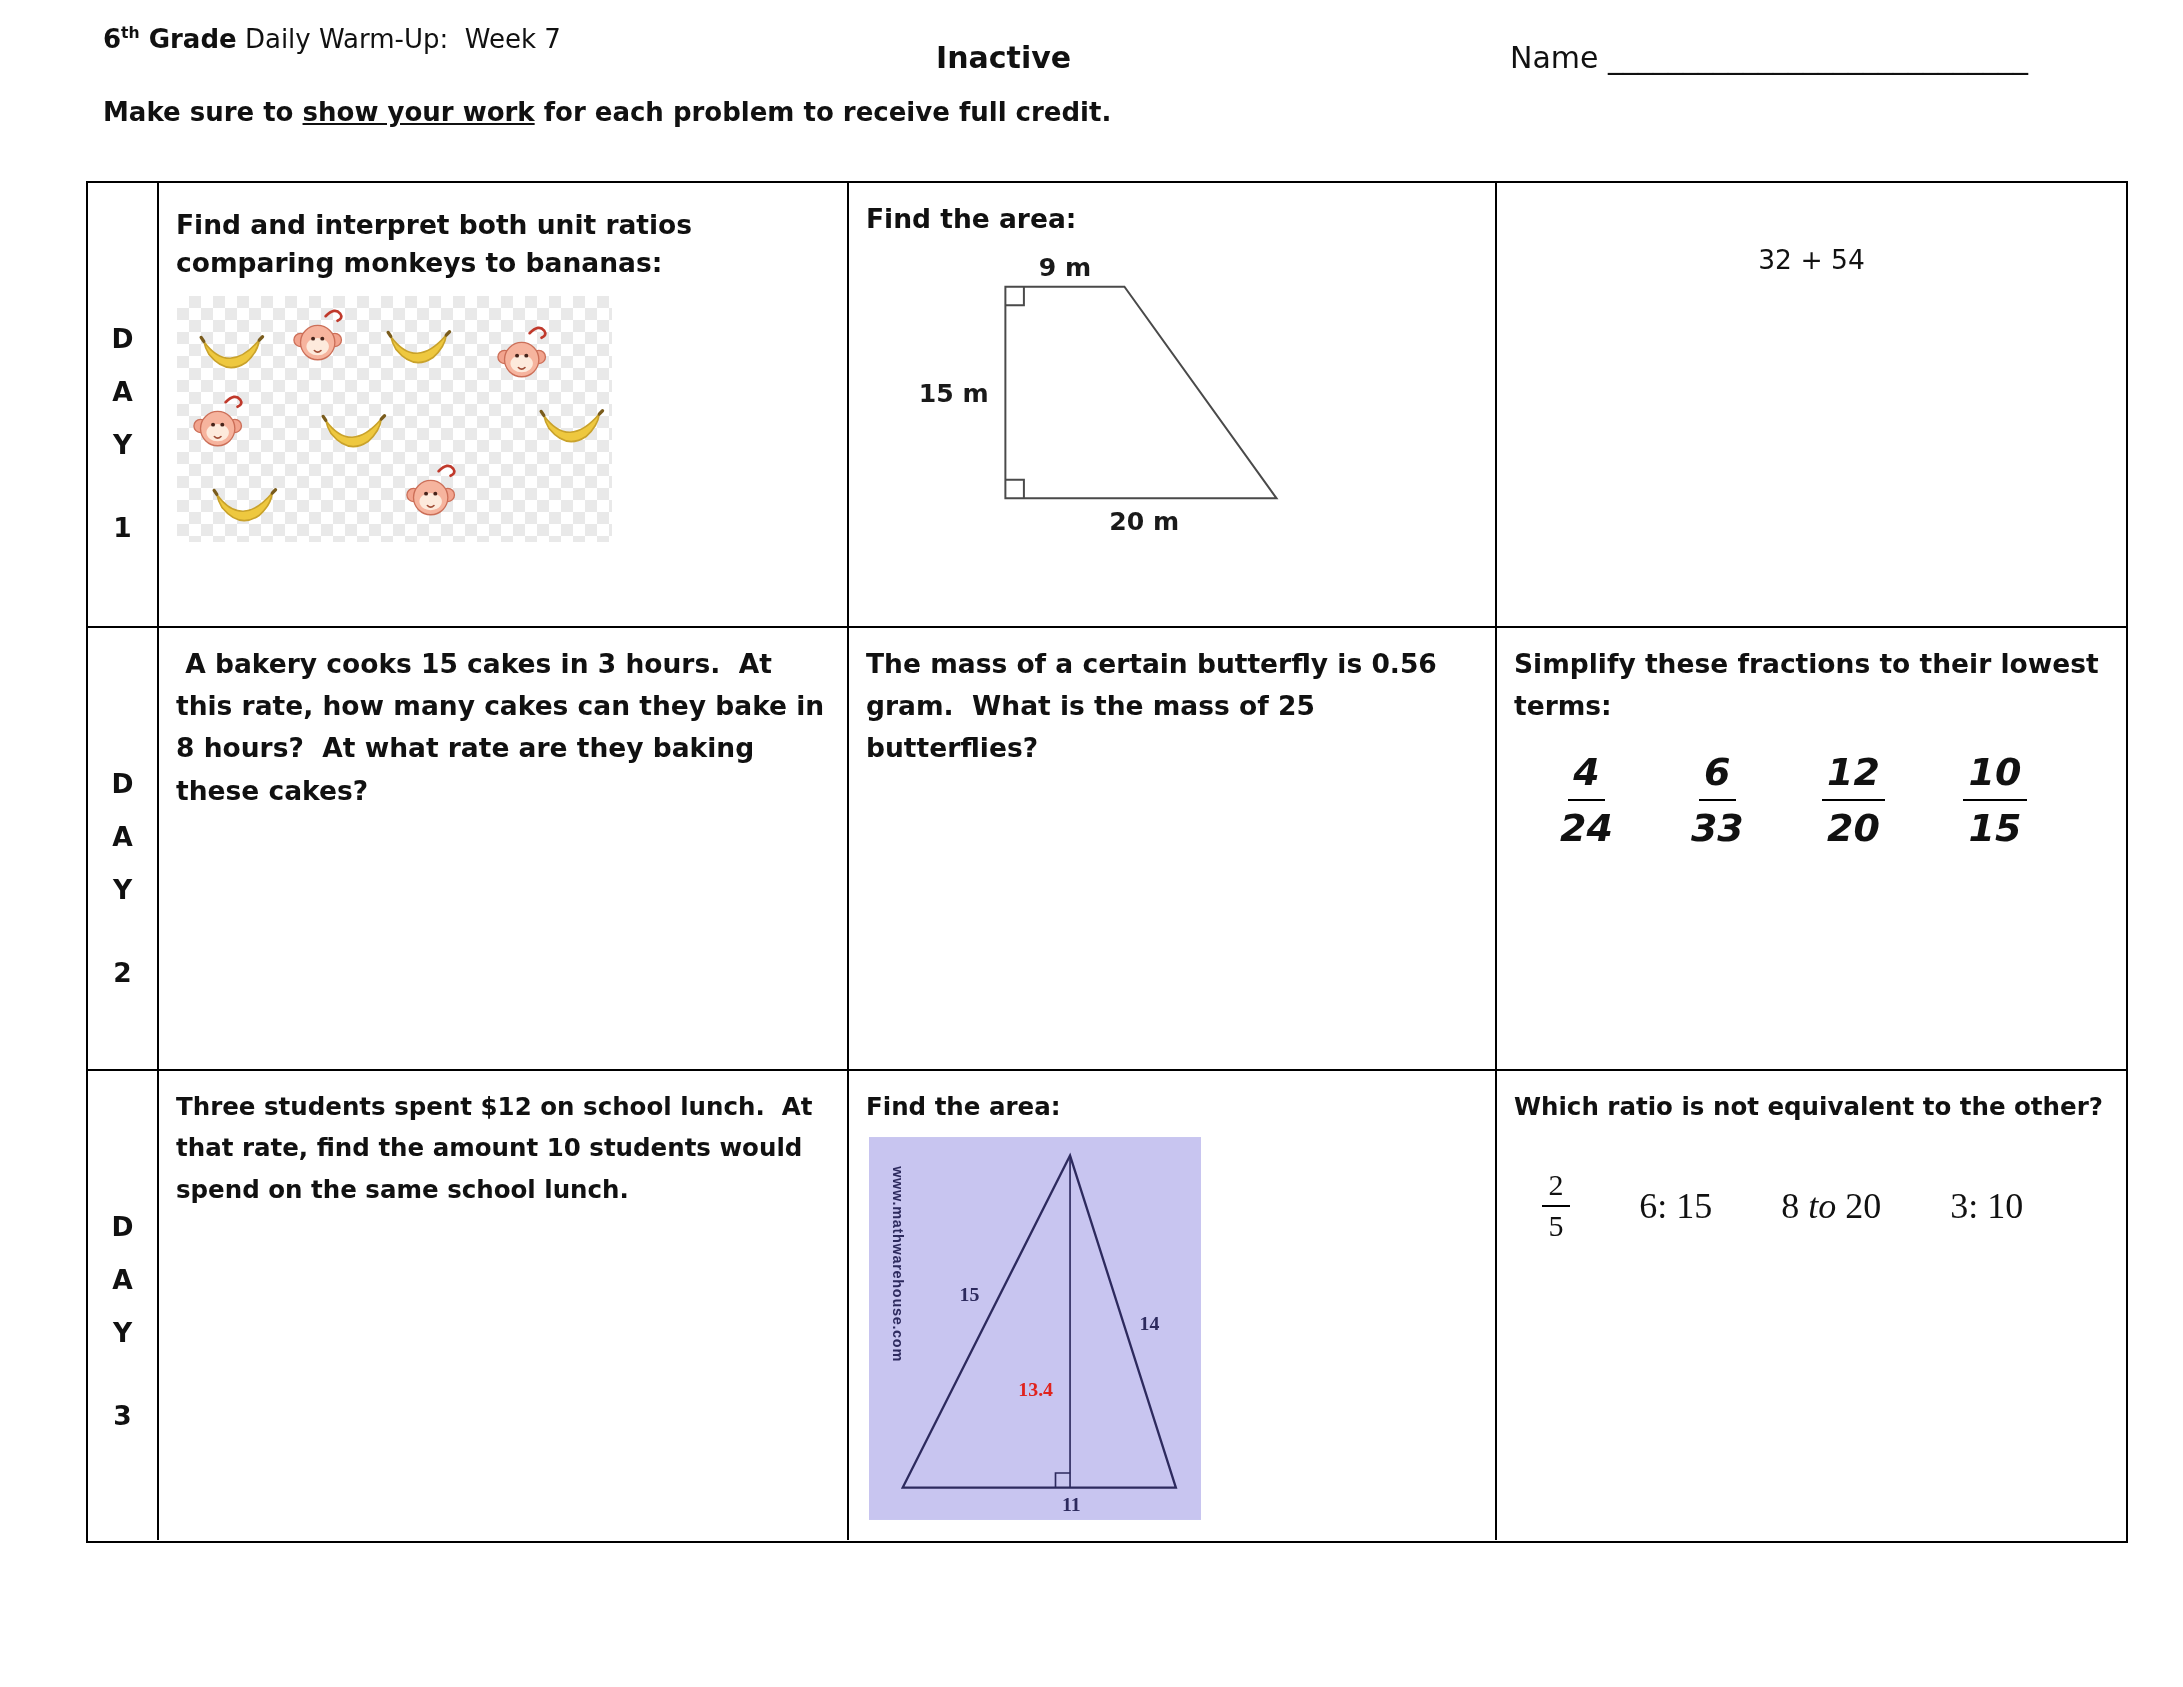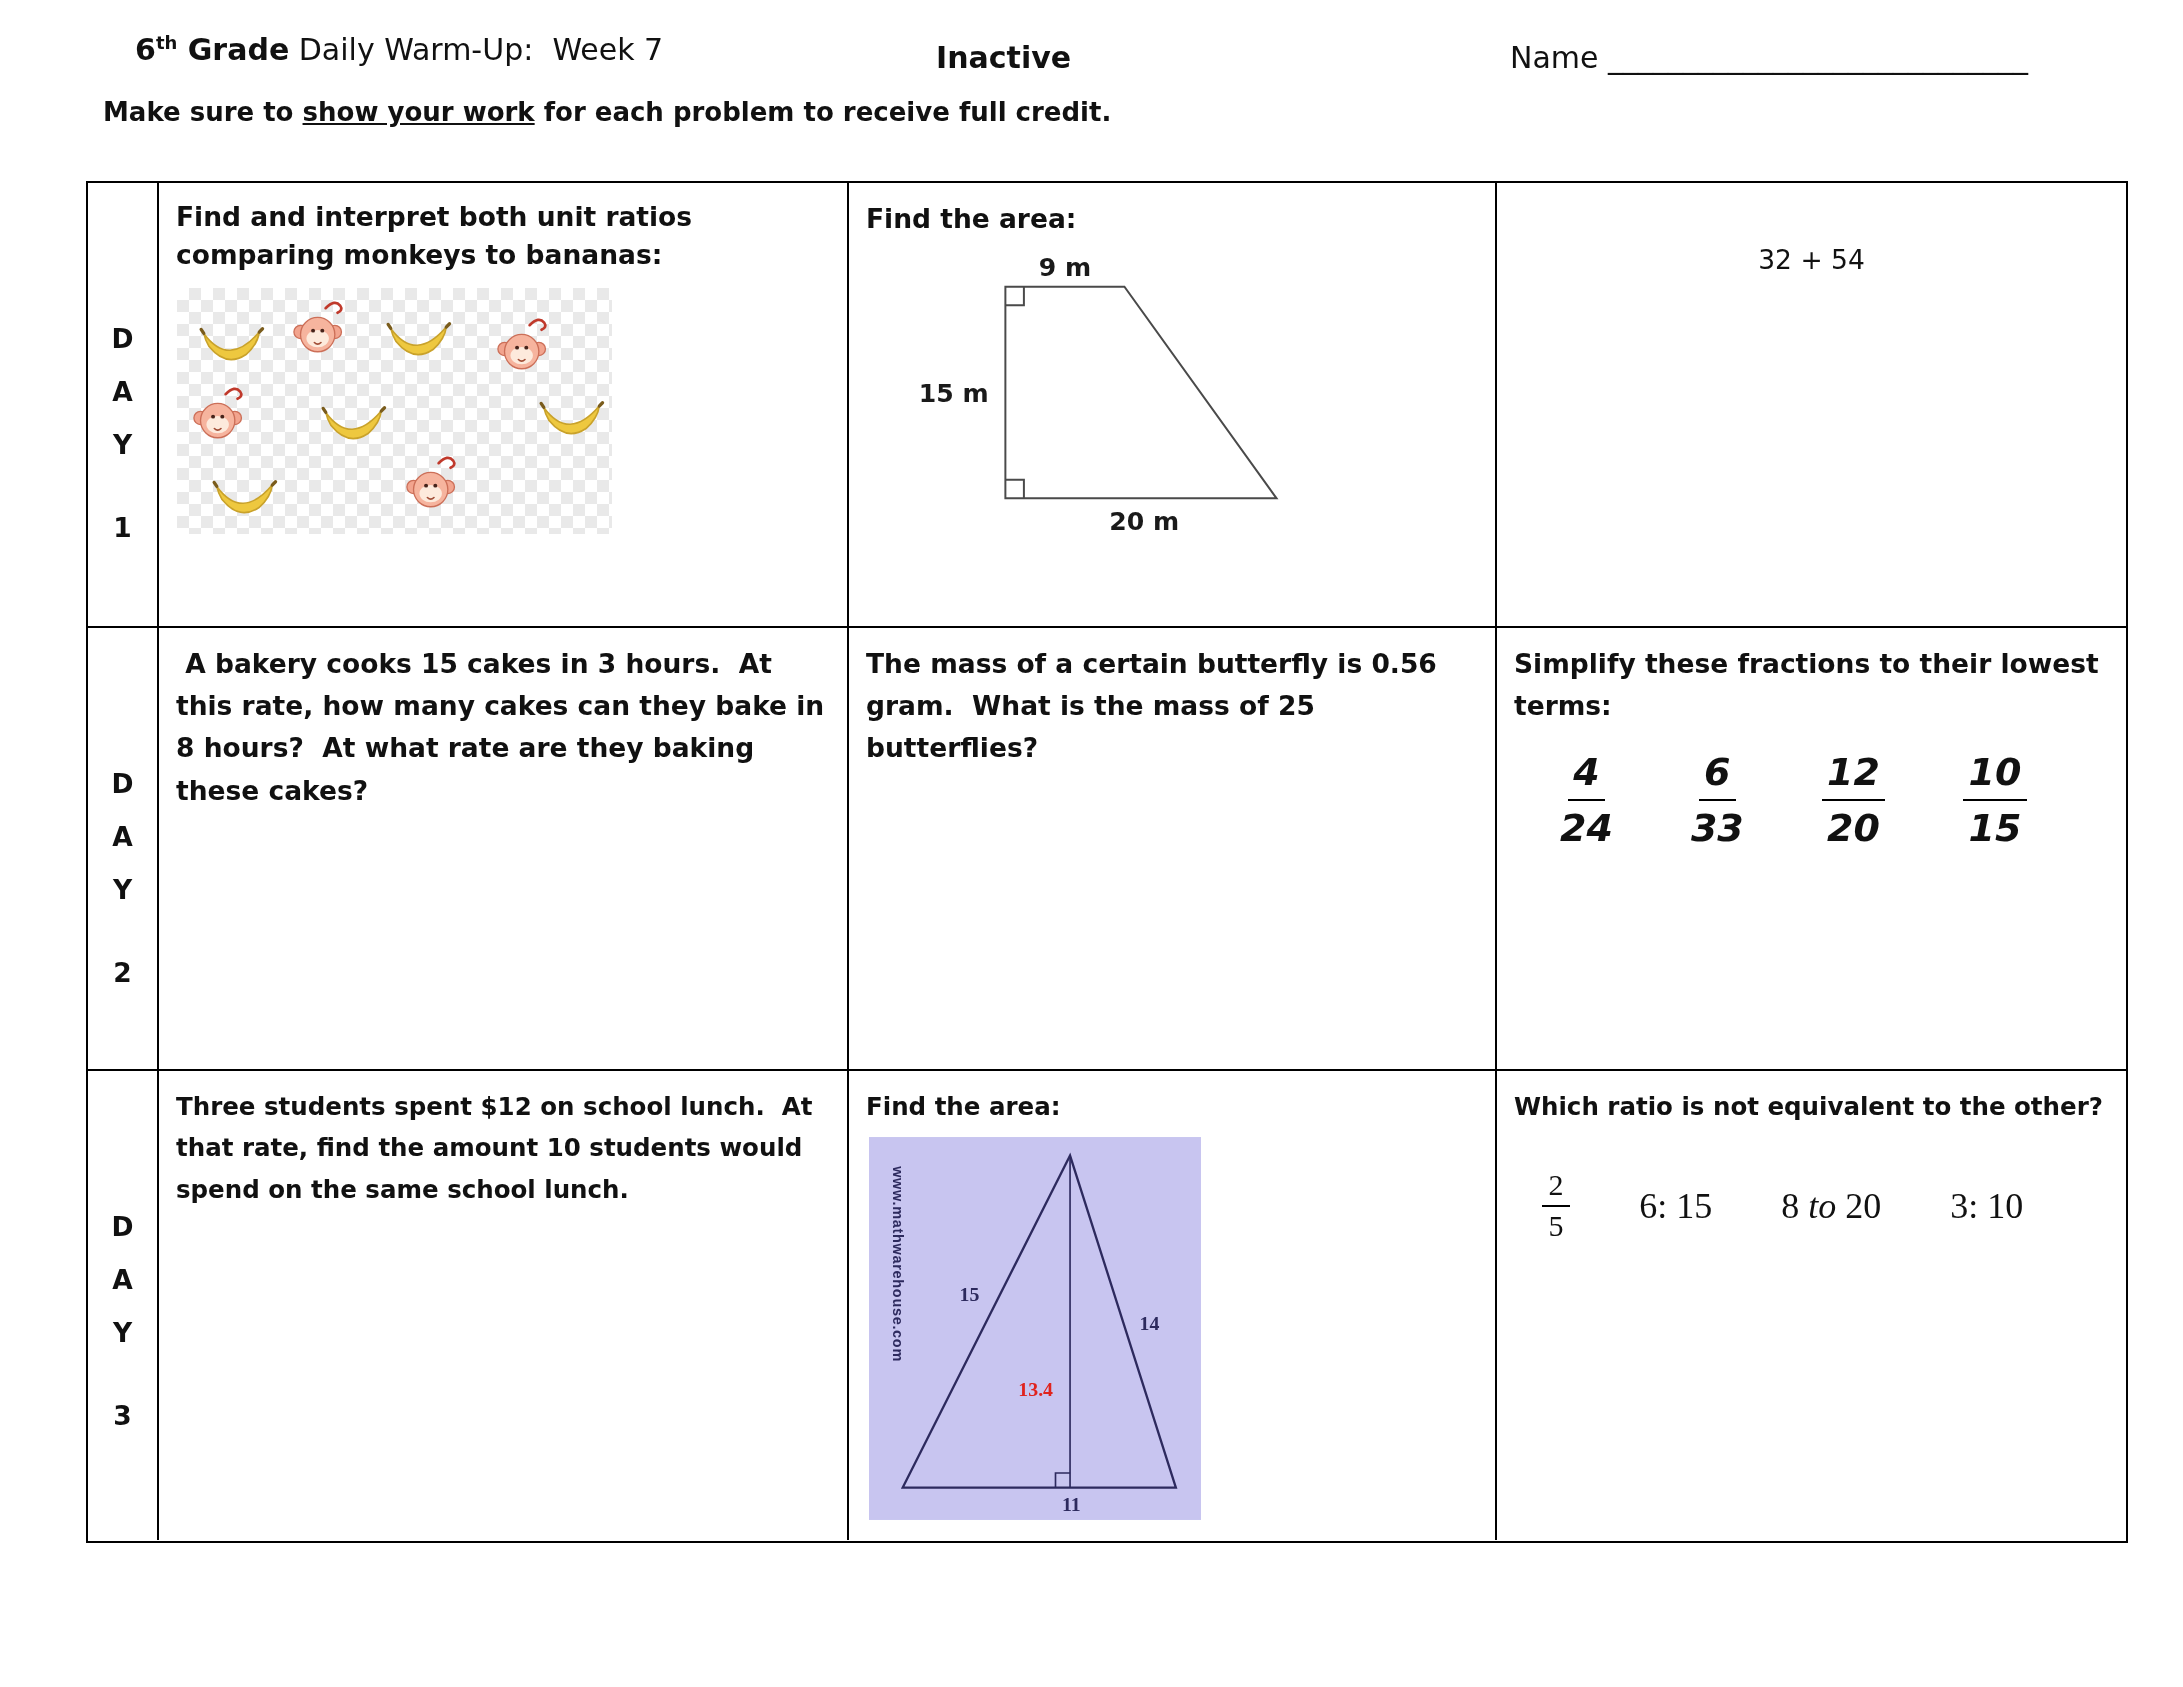--- a/index.html
+++ b/index.html
@@ -5,21 +5,21 @@
   html, body {
     margin: 0; padding: 0;
     width: 2183px; height: 1687px;
     background: #ffffff;
     font-family: "DejaVu Sans", sans-serif;
     color: #111;
   }
   .page { position: relative; width: 2183px; height: 1687px; overflow: hidden; }
 
   
-  .title { position: absolute; left: 103px; top: 32px; font-size: 30px; white-space: pre; margin-left: 32px; }
+  .title { position: absolute; left: 103px; top: 24px; font-size: 26px; white-space: pre; }
   .b { font-weight: bold; }
   sup { font-size: 60%; }
   .status { position: absolute; left: 936px; top: 40px; font-size: 30px; font-weight: bold; }
   .name-block { position: absolute; left: 1510px; top: 40px; font-size: 30px; white-space: pre; }
   .instruction { position: absolute; left: 103px; top: 97px; font-size: 26px; font-weight: bold; white-space: pre; }
   .u { text-decoration: underline; }
 
   
   .grid {
     position: absolute; left: 86px; top: 181px;
@@ -32,21 +32,21 @@
   .cell { border-right: 2px solid #000; border-bottom: 2px solid #000; box-sizing: border-box; overflow: hidden; }
   .grid > .cell:nth-child(4n) { border-right: none; }
   .grid > .cell:nth-child(n+9) { border-bottom: none; }
 
   .day-cell { display: flex; flex-direction: column; align-items: center; padding-top: 129px; }
   .day-letter { font-size: 26.5px; font-weight: 600; line-height: 53px; }
   .day-number { margin-top: 41px; font-size: 26.5px; font-weight: 600; }
 
   .p { padding: 14.6px 17px; }
   .prompt { font-size: 26.5px; line-height: 1.6; white-space: pre-wrap; }
-  .prompt.tight { line-height: 1.45; }
+  .prompt.tight { line-height: 1.45; margin-top: 8px; }
   .bold { font-weight: 700; }
   .cal { line-height: 1.7; font-size: 24.5px; }
 
   
   .figure-box {
     position: relative; width: 435px; height: 246px; margin: 13.2px 0 0 1.3px;
     background-color: #fff;
     background-image:
       linear-gradient(45deg, #e9e9e9 25%, transparent 25%, transparent 75%, #e9e9e9 75%),
       linear-gradient(45deg, #e9e9e9 25%, transparent 25%, transparent 75%, #e9e9e9 75%);

